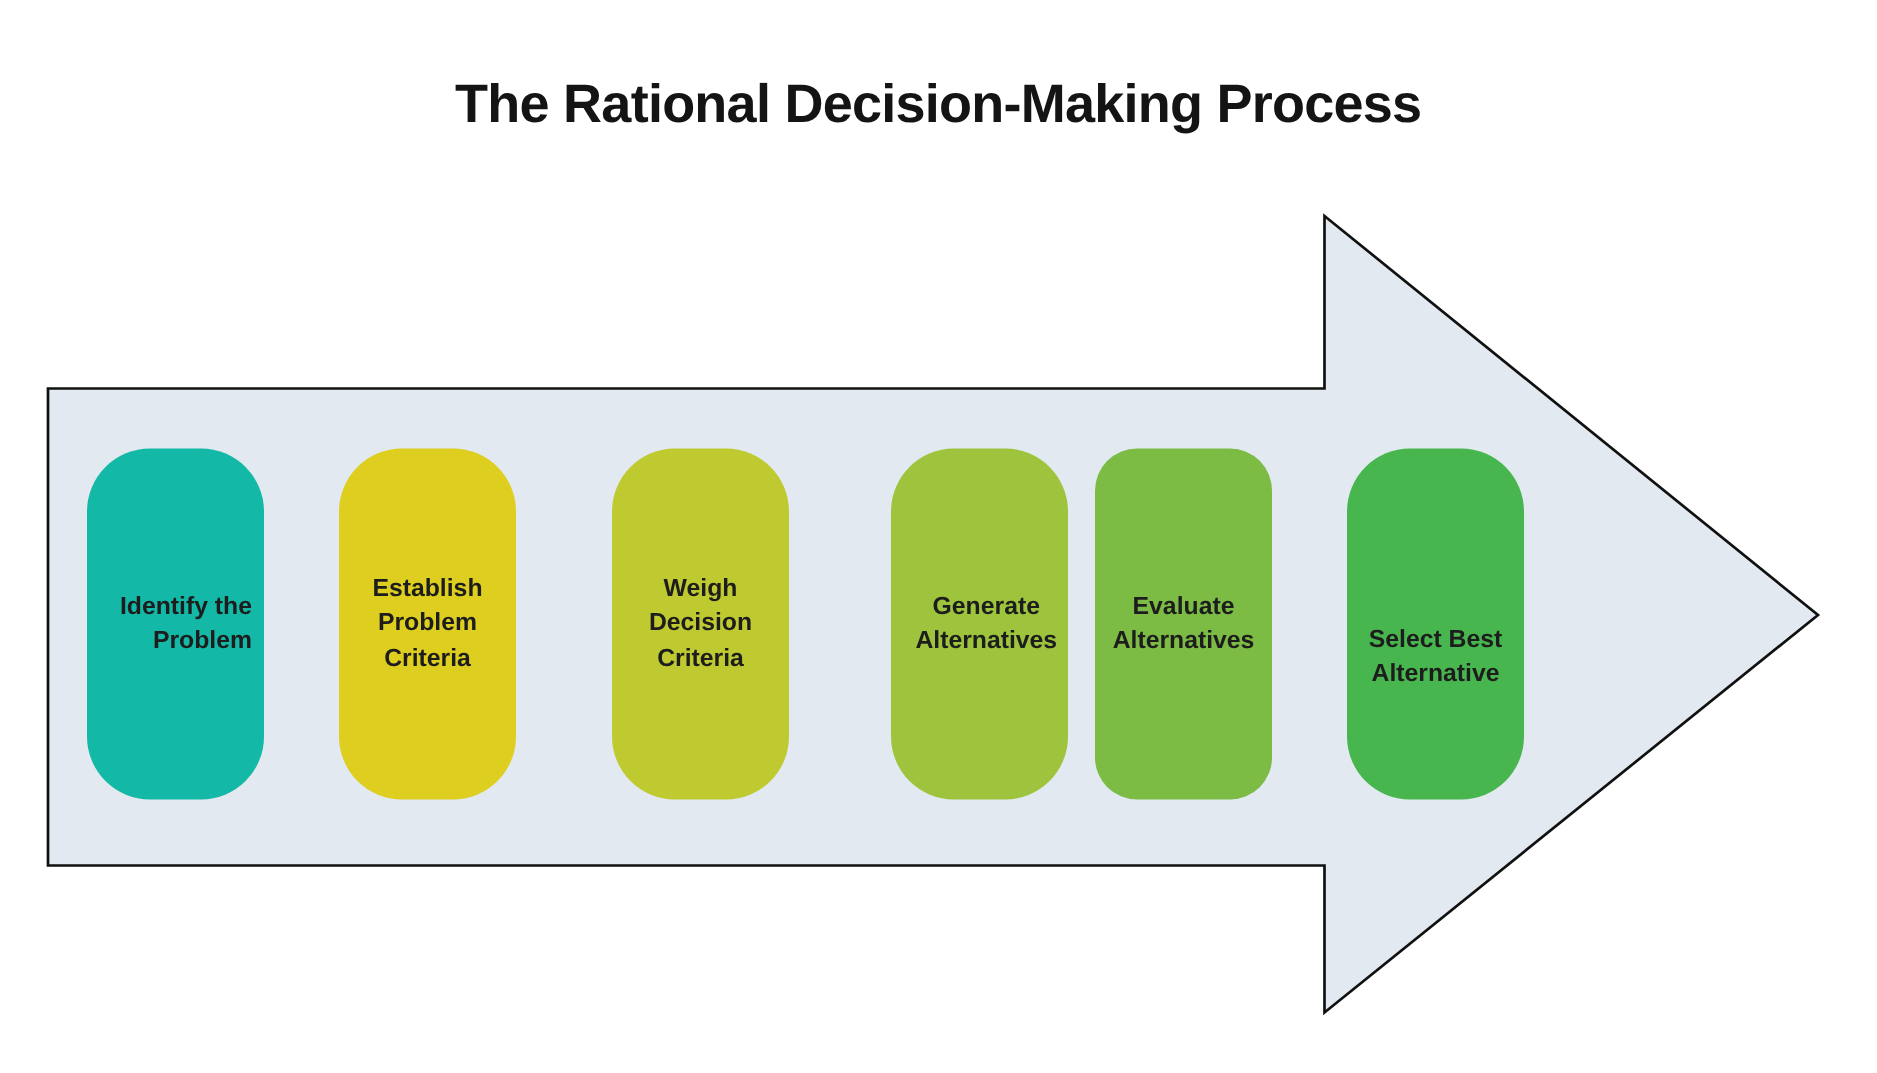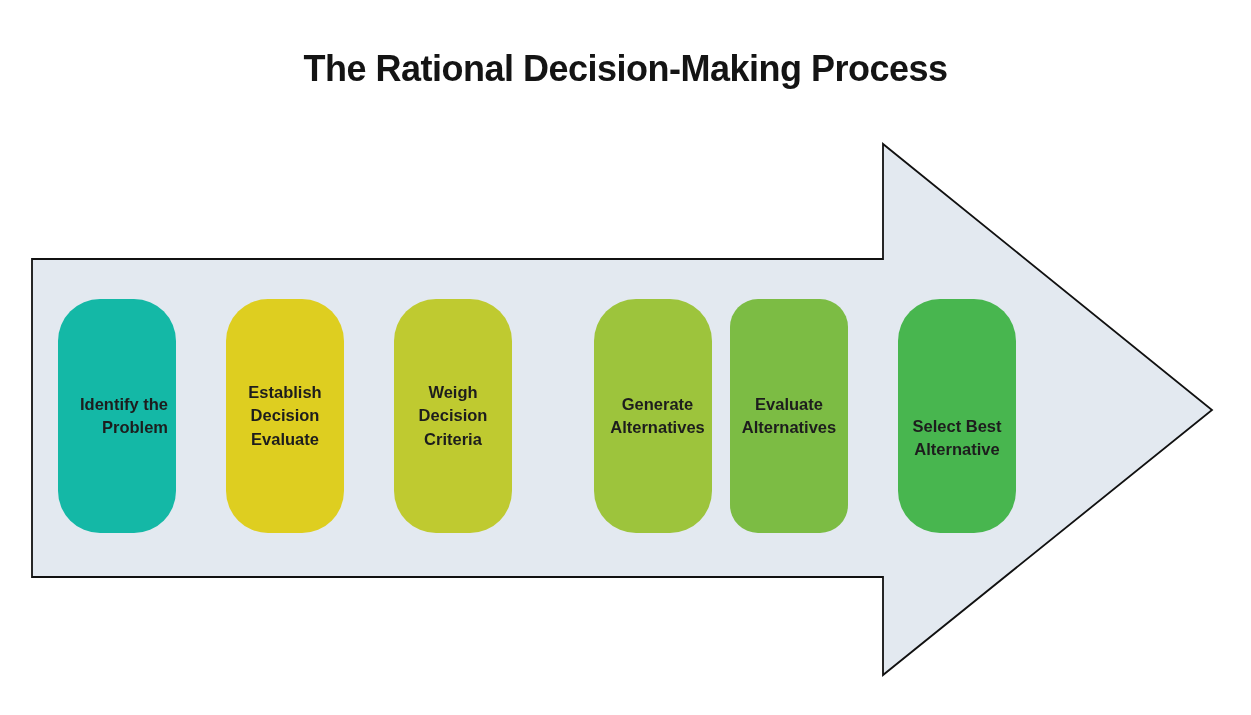--- a/index.html
+++ b/index.html
@@ -49,42 +49,42 @@
     padding: 0 8px;
   }
   .step-label {
     font-size: 16.5px;
     font-weight: 700;
     line-height: 1.4;
     color: #1d1d1d;
   }
   .step-1 { left: 58px; }
   .step-2 { left: 226px; }
-  .step-3 { left: 394px; }
+  .step-3 { left: 408px; }
   .step-4 { left: 594px; padding-left: 17px; }
   .step-5 { left: 730px; border-radius: 28px; }
   .step-6 { left: 898px; }
 </style>
 </head>
 <body>
 
 <div class="canvas">
 
   <h1 class="title">The Rational Decision-Making Process</h1>
 
   <svg class="arrow-svg" viewBox="0 0 1251 715" aria-hidden="true">
     <polygon points="32,259 883,259 883,144 1212,410 883,675 883,577 32,577" stroke="#111111" stroke-width="1.8" stroke-linejoin="miter" fill="#E3E9F0"></polygon>
   </svg>
 
   <div class="step step-1" style="background-color: #14b8a6; text-align: right;">
     <span class="step-label" style="color: rgb(29, 29, 29);">Identify the Problem</span>
   </div>
 
   <div class="step step-2" style="background-color: rgb(222, 206, 32);">
-    <span class="step-label" style="color: rgb(29, 29, 29);">Establish Decision Evaluate</span>
+    <span class="step-label" style="color: rgb(29, 29, 29);">Establish Problem Criteria</span>
   </div>
 
   <div class="step step-3" style="background-color: rgb(191, 202, 48);">
     <span class="step-label" style="color: rgb(29, 29, 29);">Weigh Decision Criteria</span>
   </div>
 
   <div class="step step-4" style="background-color: rgb(157, 196, 60);">
     <span class="step-label" style="color: rgb(29, 29, 29);">Generate Alternatives</span>
   </div>
 

